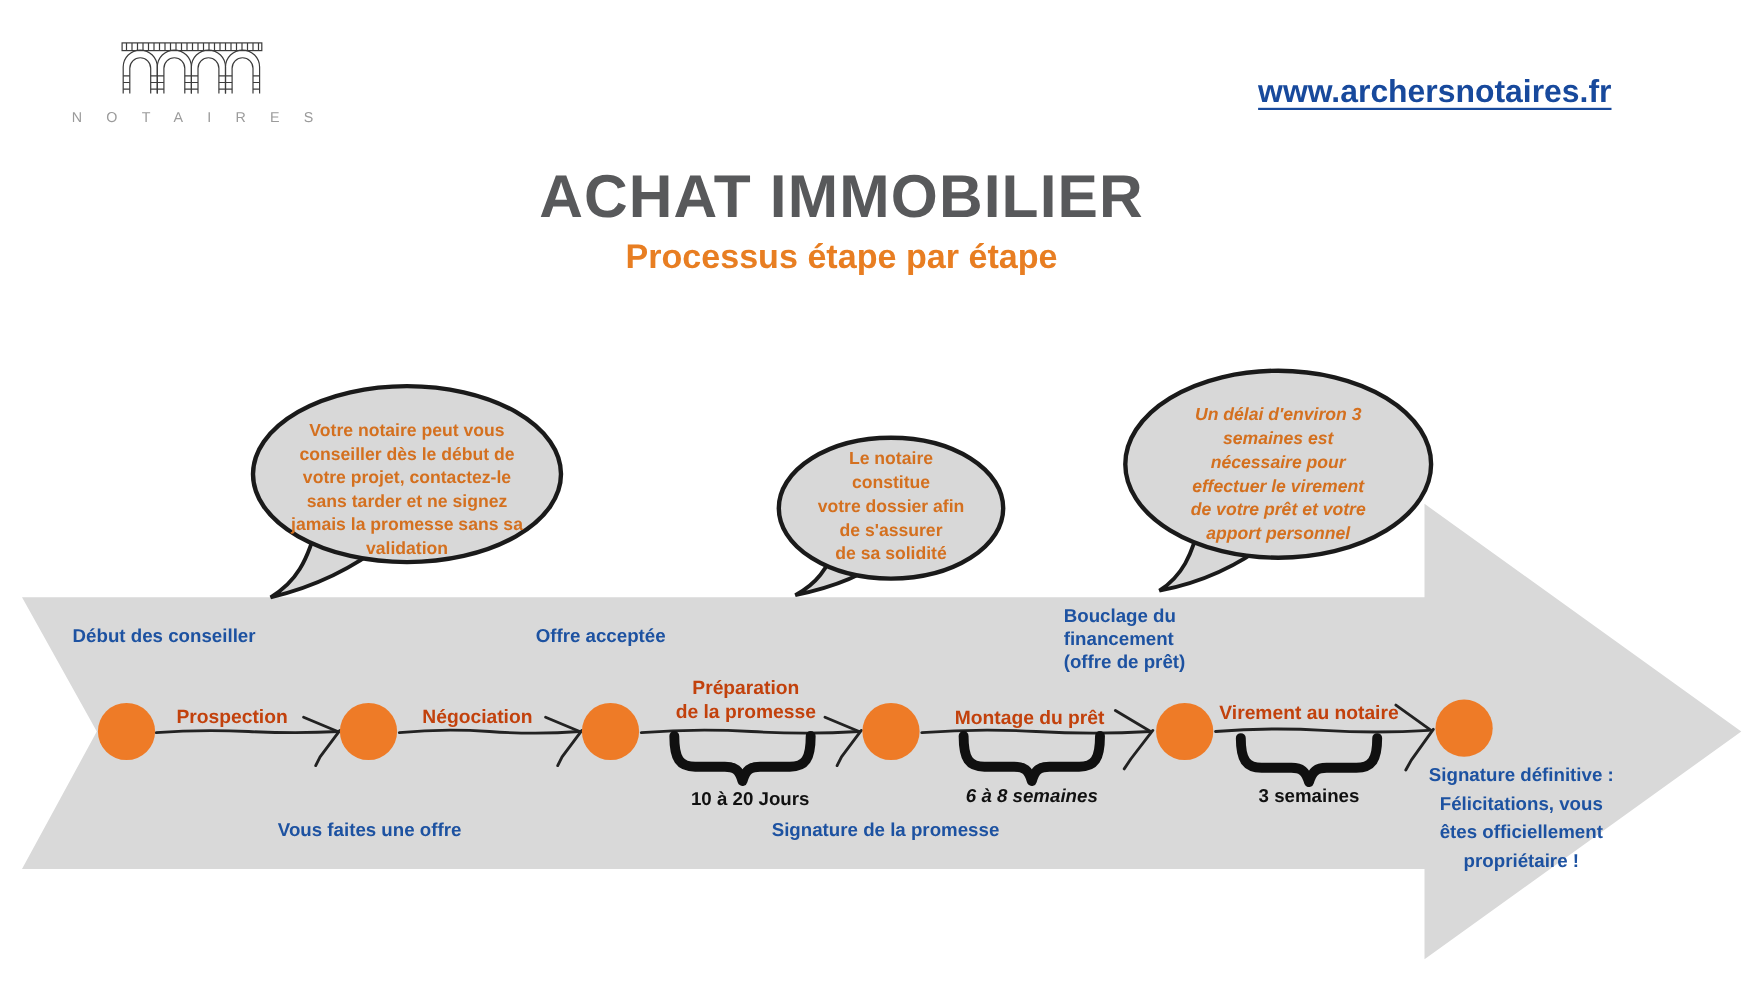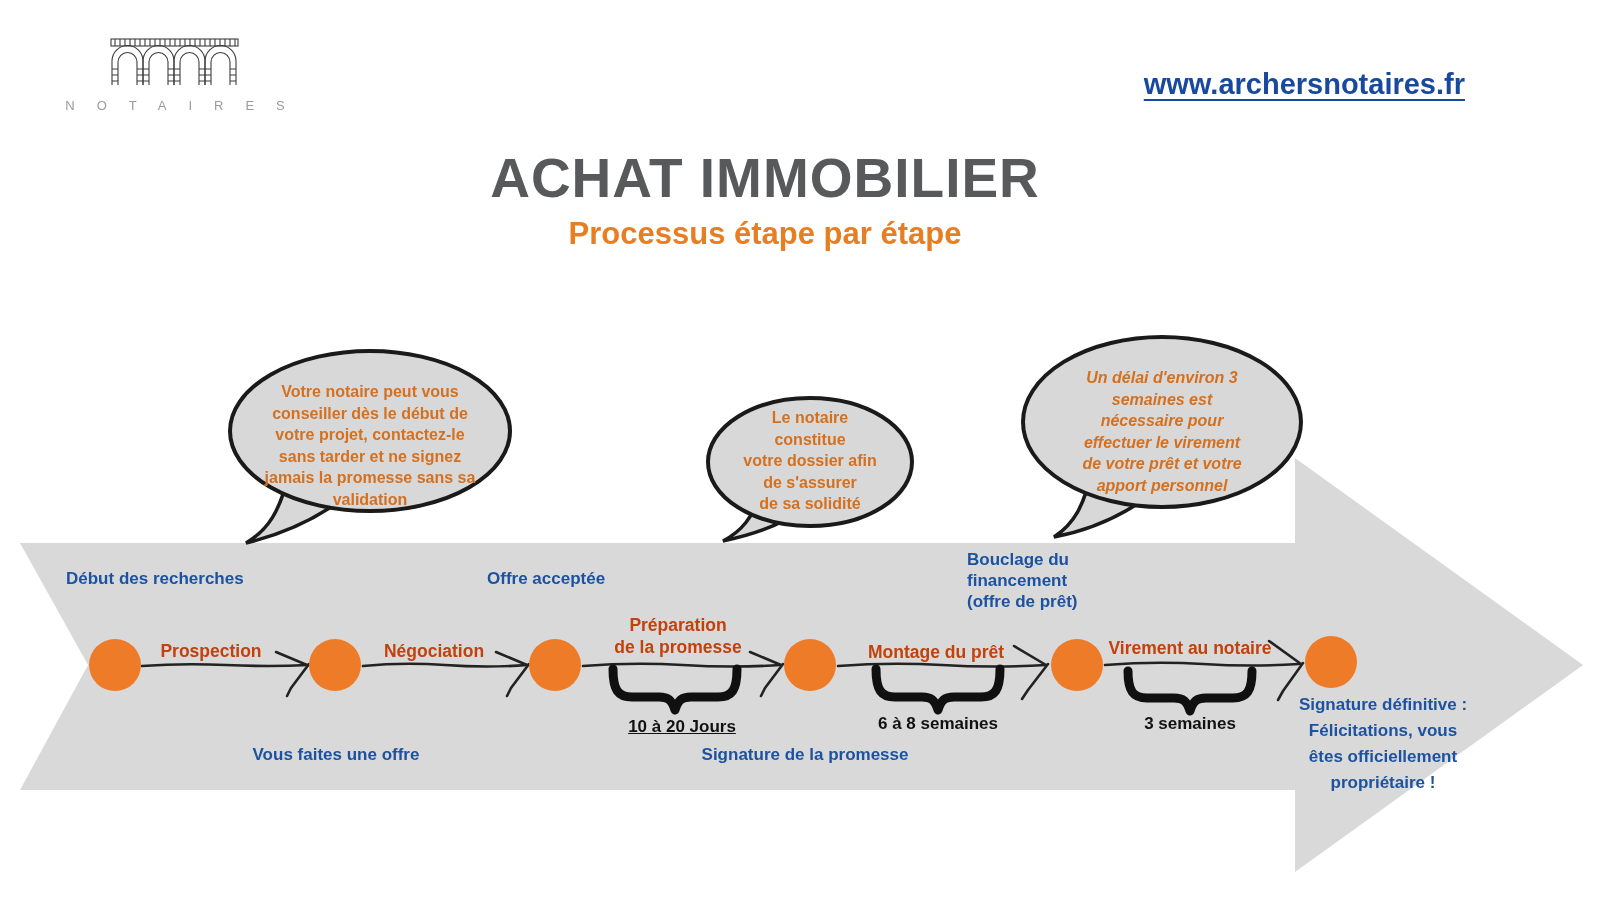--- a/index.html
+++ b/index.html
@@ -116,21 +116,21 @@
   <div class="abs bubble-text" style="left:1037px;top:367px;width:250px;font-style:italic;">
     <span>Un délai d'environ 3</span>
     <span>semaines est</span>
     <span>nécessaire pour</span>
     <span>effectuer le virement</span>
     <span>de votre prêt et votre</span>
     <span>apport personnel</span>
   </div>
 
   <div class="abs blue-label" style="left:66px;top:568px;">
-    <span>Début des recherches</span>
+    <span>Début des conseiller</span>
   </div>
   <div class="abs blue-label" style="left:487px;top:568px;">
     <span>Offre acceptée</span>
   </div>
   <div class="abs blue-label" style="left:967px;top:549px;width:220px;">
     <span>Bouclage du</span>
     <span>financement</span>
     <span>(offre de prêt)</span>
   </div>
 
@@ -157,22 +157,22 @@
     <span>Préparation</span>
     <span>de la promesse</span>
   </div>
   <div class="abs step-label" style="left:836px;top:641px;width:200px;">
     <span>Montage du prêt</span>
   </div>
   <div class="abs step-label" style="left:1080px;top:637px;width:220px;">
     <span>Virement au notaire</span>
   </div>
 
-  <div class="abs duration-label" style="left:592px;top:717px;width:180px;text-decoration:underline;">10 à 20 Jours</div>
-  <div class="abs duration-label" style="left:848px;top:714px;width:180px;">6 à 8 semaines</div>
+  <div class="abs duration-label" style="left:592px;top:717px;width:180px;">10 à 20 Jours</div>
+  <div class="abs duration-label" style="left:848px;top:714px;width:180px;font-style:italic;">6 à 8 semaines</div>
   <div class="abs duration-label" style="left:1100px;top:714px;width:180px;">3 semaines</div>
 
   <div class="dot" style="left:89px;top:639px;"></div>
   <div class="dot" style="left:309px;top:639px;"></div>
   <div class="dot" style="left:529px;top:639px;"></div>
   <div class="dot" style="left:784px;top:639px;"></div>
   <div class="dot" style="left:1051px;top:639px;"></div>
   <div class="dot" style="left:1305px;top:636px;"></div>
 
 </div>

